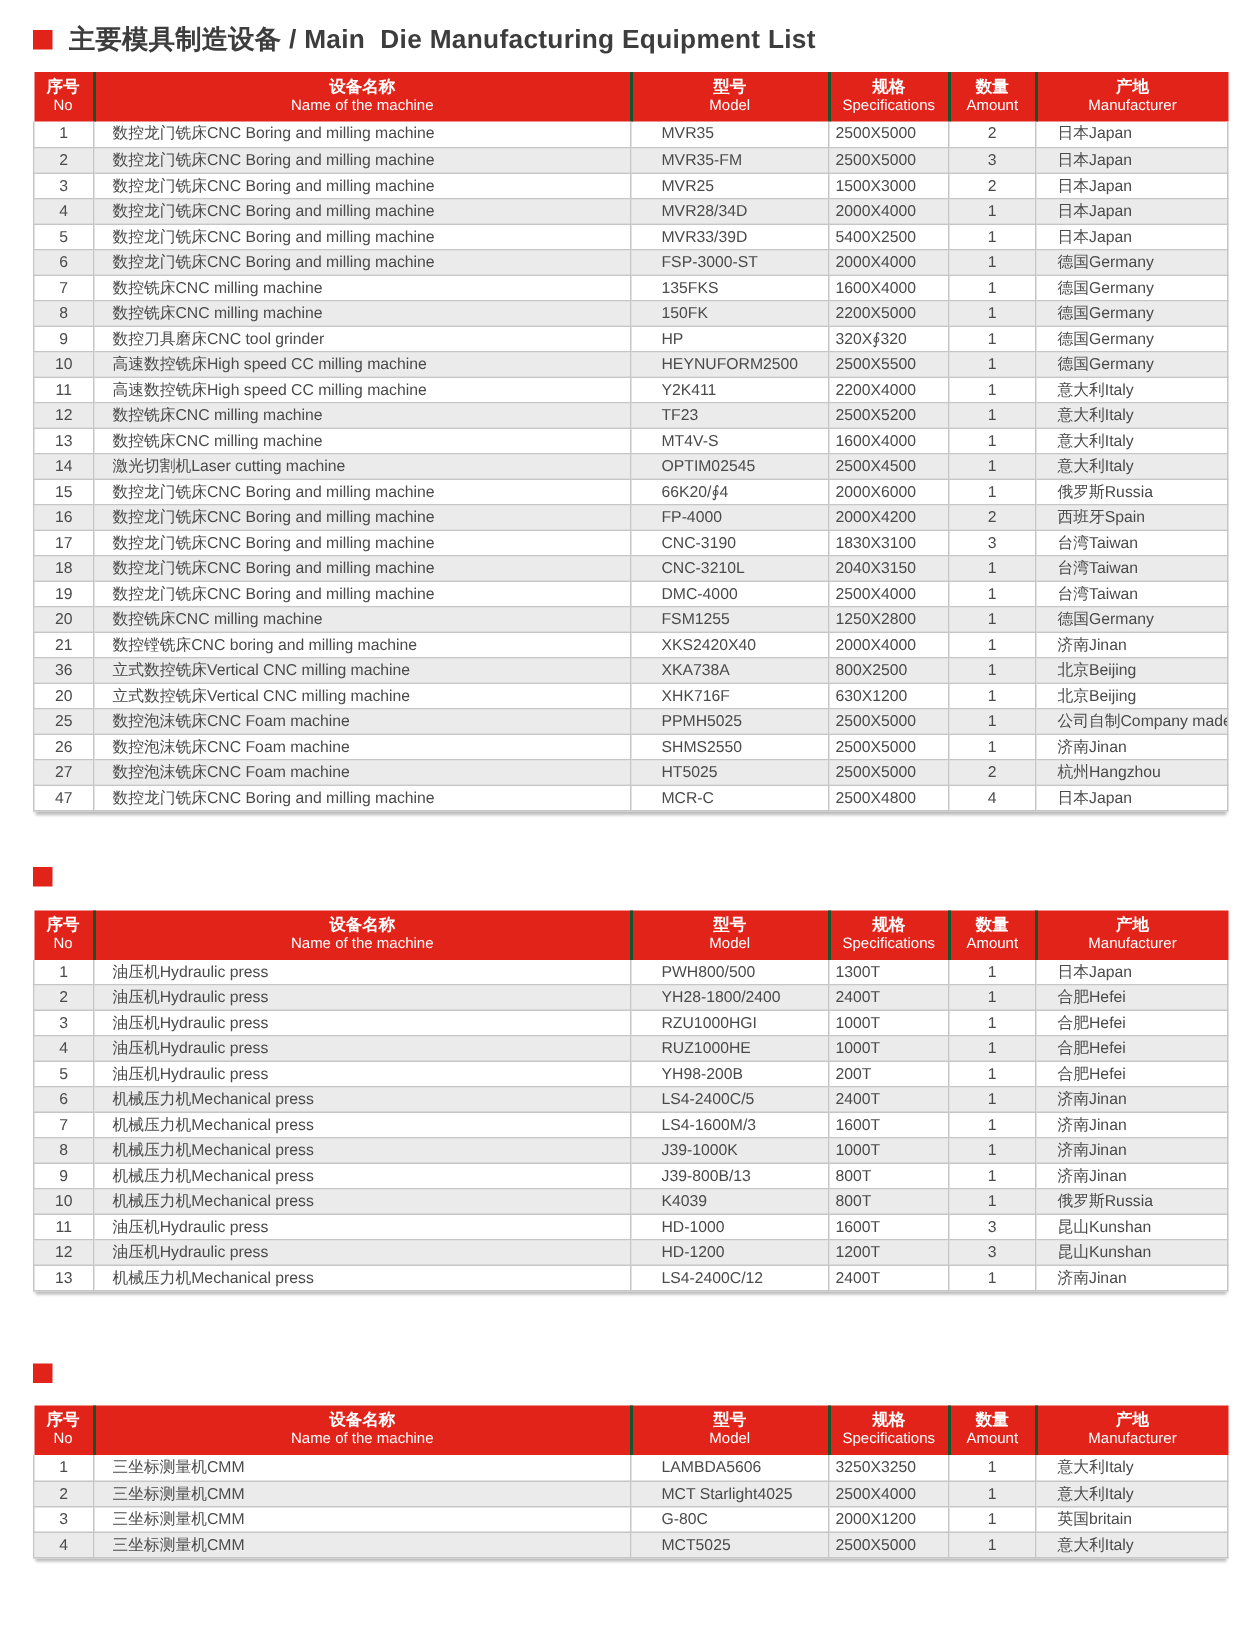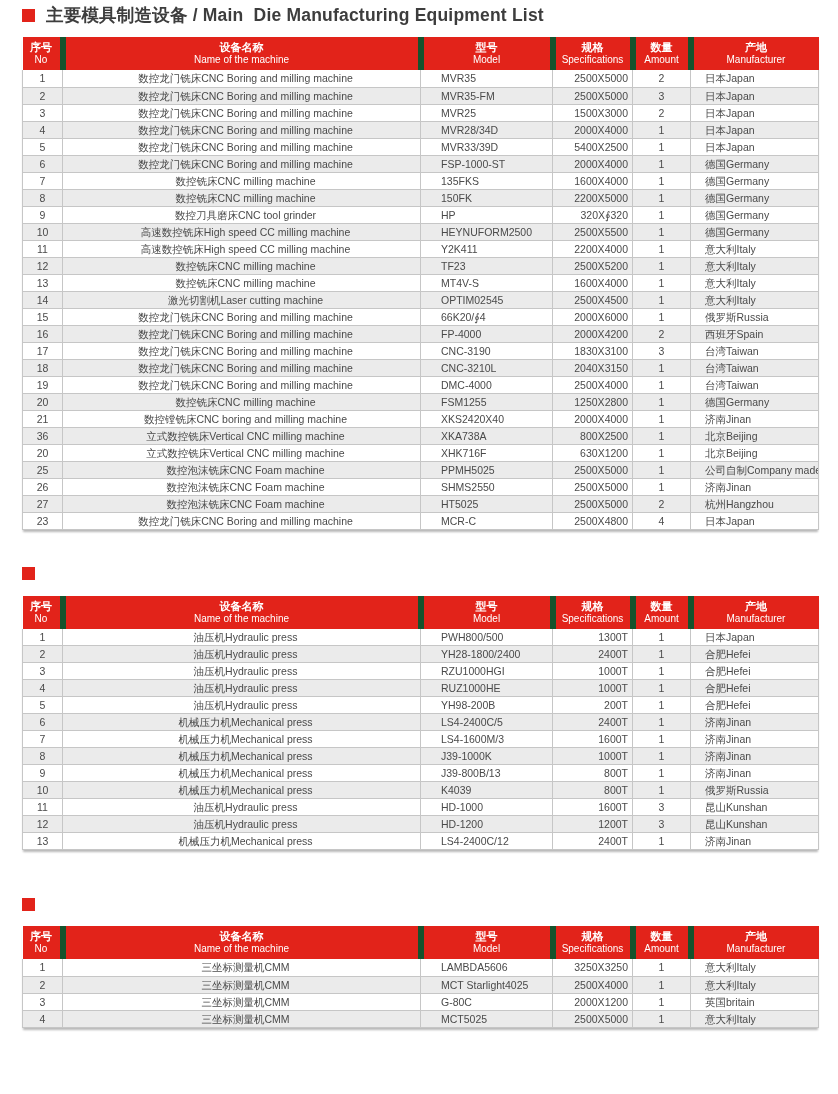--- a/index.html
+++ b/index.html
@@ -15,21 +15,21 @@
     width:838px;height:1094px;
     font-family:"Liberation Sans", sans-serif;
     color:var(--txt);
   }
   .page{
     position:relative;width:838px;height:1094px;
     background:#fff;overflow:hidden;
     padding:0 20px 0 22px;
   }
   section.equip-section{display:block;}
-  #section-0{padding-top:4px;}
+  #section-0{padding-top:15px;}
   #section-1{margin-top:33px;}
   #section-2{margin-top:43px;}
 
   .sec-title{
     display:flex;align-items:center;gap:11px;
     margin-bottom:11px;height:22px;
   }
   .bullet{
     width:13px;height:13px;background:var(--red);
     flex:0 0 13px;
@@ -46,42 +46,42 @@
     box-shadow:0 3px 2px -1px rgba(0,0,0,0.28);
     background:#fff;
   }
   table.equip-table thead th{
     background:var(--red);
     color:#fff;
     font-weight:normal;
     padding:3px 2px;
     height:33px;
     vertical-align:middle;
-    border-right:6px solid #14532d;
+    border-right:2px solid #14532d;
   }
   table.equip-table thead th:last-child{border-right:none;margin-left:12px;}
   th .zh{font-size:11px;font-weight:bold;line-height:13px;}
   th .en{font-size:10px;line-height:12px;}
 
   table.equip-table td{
     height:17px;
     font-size:10.5px;
     line-height:12px;
     color:var(--txt);
     border-bottom:1px solid var(--grid);
     border-right:1px solid var(--grid);
     padding:0 4px;
     overflow:hidden;white-space:nowrap;
     background:#fff;
   }
   table.equip-table tbody tr:nth-child(even) td{background:var(--row-alt);}
   table.equip-table tbody td.c0{text-align:center;border-left:1px solid var(--grid);}
-  table.equip-table tbody td.c1{text-align:center;padding-left:12px;margin-top:28px;}
+  table.equip-table tbody td.c1{text-align:left;padding-left:12px;margin-top:28px;}
   table.equip-table tbody td.c2{text-align:left;padding-left:20px;}
-  table.equip-table tbody td.c3{text-align:right;}
+  table.equip-table tbody td.c3{text-align:left;}
   table.equip-table tbody td.c4{text-align:center;}
   table.equip-table tbody td.c5{text-align:left;padding-left:14px;}
 
   col.w-no{width:40px;}
   col.w-name{width:358px;}
   col.w-model{width:132px;}
   col.w-spec{width:80px;}
   col.w-amount{width:58px;}
   col.w-origin{width:128px;}
 </style>
@@ -169,21 +169,21 @@
             <td class="c0">5</td>
             <td class="c1">数控龙门铣床CNC Boring and milling machine</td>
             <td class="c2">MVR33/39D</td>
             <td class="c3">5400X2500</td>
             <td class="c4">1</td>
             <td class="c5">日本Japan</td>
           </tr>
           <tr>
             <td class="c0">6</td>
             <td class="c1">数控龙门铣床CNC Boring and milling machine</td>
-            <td class="c2">FSP-1000-ST</td>
+            <td class="c2">FSP-3000-ST</td>
             <td class="c3">2000X4000</td>
             <td class="c4">1</td>
             <td class="c5">德国Germany</td>
           </tr>
           <tr>
             <td class="c0">7</td>
             <td class="c1">数控铣床CNC milling machine</td>
             <td class="c2">135FKS</td>
             <td class="c3">1600X4000</td>
             <td class="c4">1</td>
@@ -335,21 +335,21 @@
           </tr>
           <tr>
             <td class="c0">27</td>
             <td class="c1">数控泡沫铣床CNC Foam machine</td>
             <td class="c2">HT5025</td>
             <td class="c3">2500X5000</td>
             <td class="c4">2</td>
             <td class="c5">杭州Hangzhou</td>
           </tr>
           <tr>
-            <td class="c0">23</td>
+            <td class="c0">47</td>
             <td class="c1">数控龙门铣床CNC Boring and milling machine</td>
             <td class="c2">MCR-C</td>
             <td class="c3">2500X4800</td>
             <td class="c4">4</td>
             <td class="c5">日本Japan</td>
           </tr>
         </tbody>
     </table>
   </section>
 

